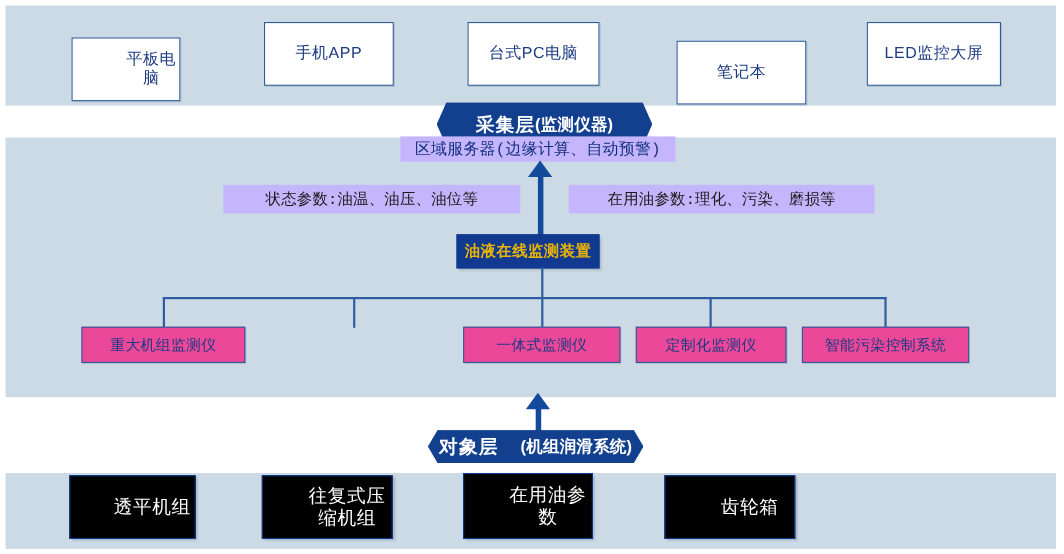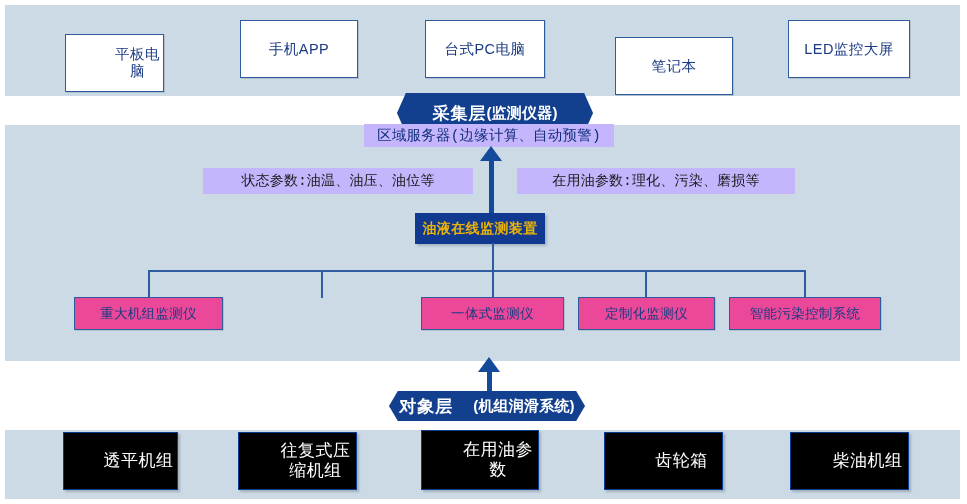--- a/index.html
+++ b/index.html
@@ -167,17 +167,14 @@
   </div>
   <div class="obox solid-box" style="left:238px;top:432px;width:119px;height:58px;">
     <span>往复式压缩机组</span>
   </div>
   <div class="obox solid-box" style="left:421px;top:430px;width:118px;height:60px;">
     <span>在用油参数</span>
   </div>
   <div class="obox solid-box" style="left:604px;top:432px;width:119px;height:58px;">
     <span>齿轮箱</span>
   </div>
-  <div class="obox solid-box" style="left:790px;top:432px;width:119px;height:58px;">
-    <span>柴油机组</span>
-  </div>
 
 </div>
 
 </body></html>

